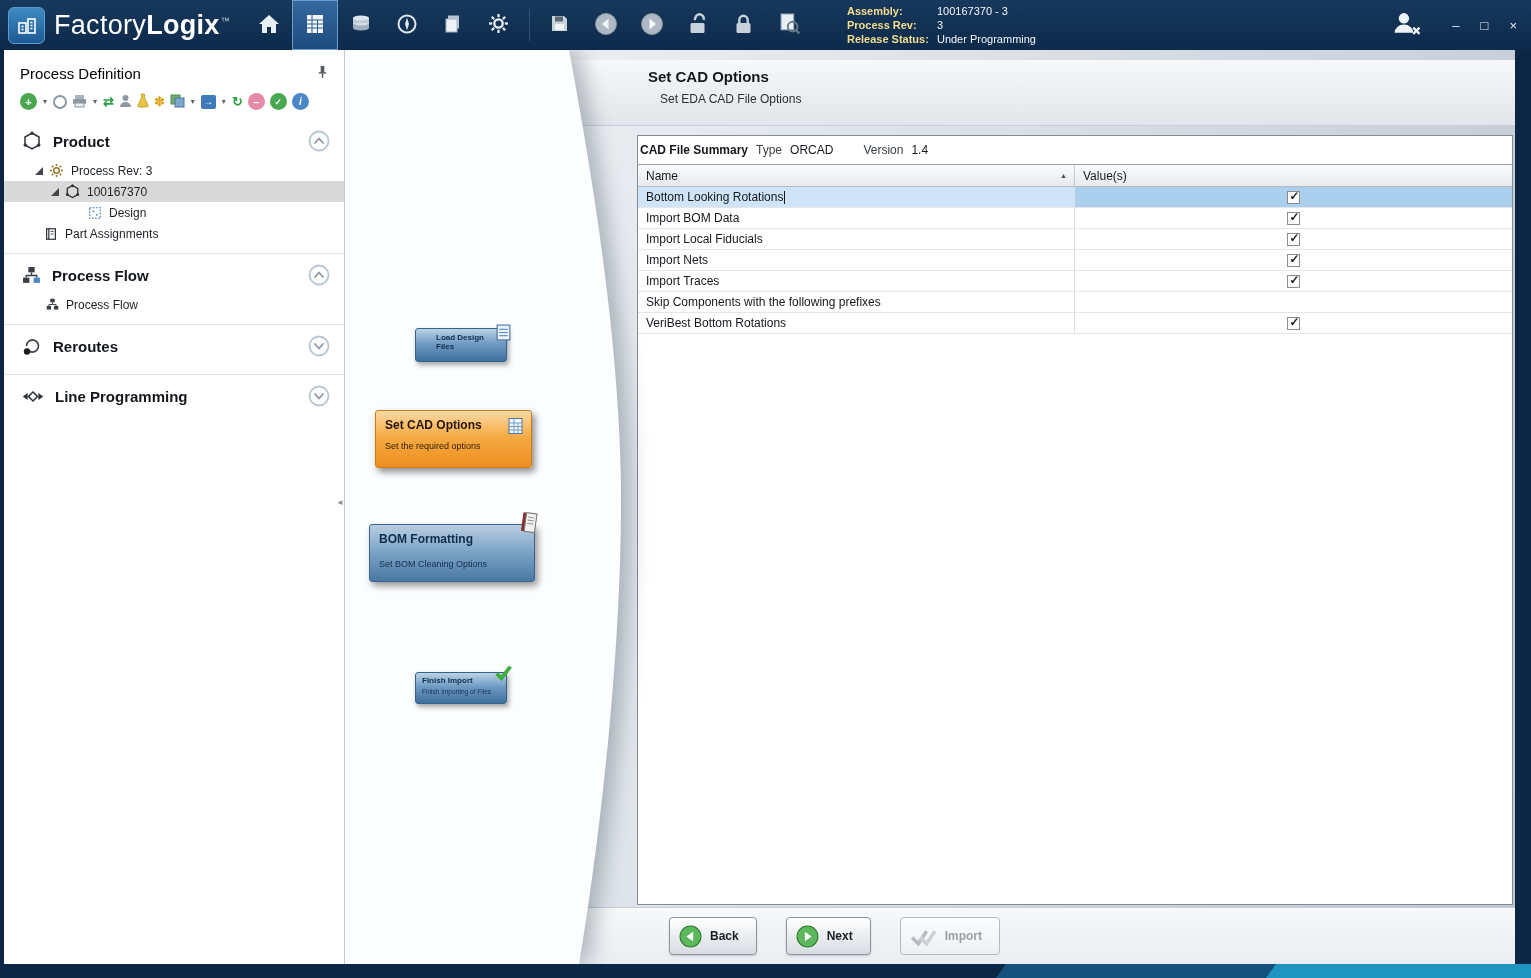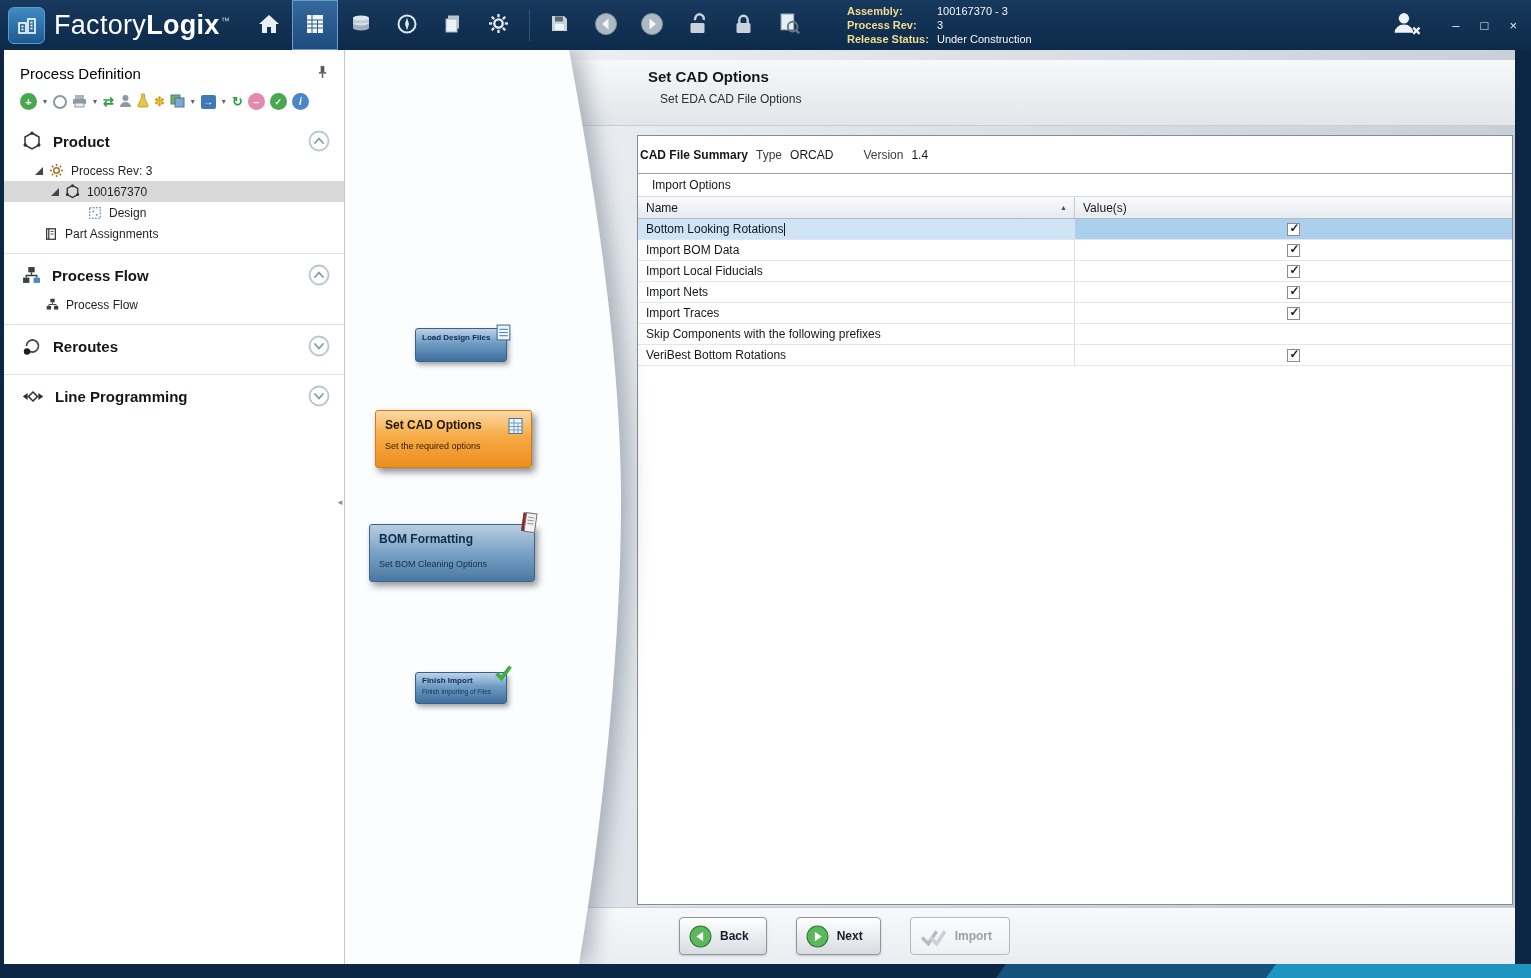--- a/index.html
+++ b/index.html
@@ -87,58 +87,58 @@
   .ra-band{position:absolute;left:0;top:10px;right:0;height:66px;
     background:linear-gradient(#f6f8f9,#e2e6ea);border-bottom:1px solid #c9ced4;z-index:1;}
   .ra-title{position:absolute;left:303px;top:18px;font-size:15px;font-weight:700;z-index:2;}
   .ra-sub{position:absolute;left:315px;top:42px;font-size:12px;color:#2a2f35;z-index:2;}
   .curve{position:absolute;left:0;top:0;z-index:3;filter:drop-shadow(10px 0 10px rgba(80,90,105,.38));}
 
   
   .card{position:absolute;z-index:4;border-radius:3px;cursor:pointer;}
   .card .ct{font-weight:700;}
   .card-ic{position:absolute;display:inline-flex;}
-  .card-load{left:70px;top:278px;width:92px;height:34px;padding:4px 6px;
+  .card-load{left:70px;top:278px;width:92px;height:34px;padding:4px 20px;
     background:linear-gradient(#bcd2e6,#6f9cc4 45%,#3f6f9e);border:1px solid #35618c;box-shadow:2px 3px 5px rgba(0,0,0,.35);}
   .card-load .ct{font-size:8px;color:#0e2c4e;}
   .card-cad{left:30px;top:360px;width:157px;height:58px;padding:7px 9px;
     background:linear-gradient(#fbd9a5,#f6ab45 45%,#ee8d1f);border:1px solid #cf7a16;box-shadow:3px 4px 7px rgba(0,0,0,.45);}
   .card-cad .ct{font-size:12px;color:#241500;}
   .card-cad .cs{font-size:9px;color:#33210a;margin-top:9px;}
   .card-bom{left:24px;top:474px;width:166px;height:58px;padding:7px 9px;
     background:linear-gradient(#b9cee1,#7fa6c8 45%,#4a78a3);border:1px solid #3c6690;box-shadow:3px 4px 7px rgba(0,0,0,.4);}
   .card-bom .ct{font-size:12px;color:#0e2c4e;}
   .card-bom .cs{font-size:9px;color:#102f4f;margin-top:13px;}
   .card-finish{left:70px;top:622px;width:92px;height:32px;padding:3px 6px;
     background:linear-gradient(#bcd2e6,#6f9cc4 45%,#3f6f9e);border:1px solid #35618c;box-shadow:2px 3px 5px rgba(0,0,0,.35);}
   .card-finish .ct{font-size:8px;color:#0e2c4e;}
   .card-finish .cs{font-size:6.5px;color:#14324f;margin-top:3px;}
 
   
   .panel{position:absolute;left:292px;top:85px;width:876px;height:770px;background:#fff;border:1px solid #858b92;z-index:2;}
-  .sumbar{height:38px;display:flex;align-items:center;border-bottom:1px solid #9aa0a8;font-size:12px;padding:0 6px 0 2px;}
+  .sumbar{height:29px;display:flex;align-items:center;border-bottom:1px solid #9aa0a8;font-size:12px;padding:0 6px 0 2px;}
   .s-lbl{font-weight:700;margin-right:8px;}
   .s-k{color:#3a4046;margin-right:8px;}
   .s-v{margin-right:30px;}
   .section-row{height:23px;line-height:23px;padding-left:14px;font-size:12px;border-bottom:1px solid #d6dade;}
   .thead{display:flex;height:22px;background:linear-gradient(#fafbfc,#e7eaee);border-bottom:1px solid #b5bac0;font-size:12px;}
   .th-name{width:437px;padding-left:8px;display:flex;align-items:center;border-right:1px solid #c5cacf;cursor:pointer;}
   .sort-arrow{margin-left:auto;margin-right:7px;font-size:7px;color:#4a4f55;}
   .th-val{flex:1;padding-left:8px;display:flex;align-items:center;cursor:pointer;}
   .trow{display:flex;height:21px;border-bottom:1px solid #e3e6ea;font-size:12px;cursor:default;}
   .namecell{width:437px;padding-left:8px;display:flex;align-items:center;border-right:1px solid #dde0e4;}
   .valcell{flex:1;display:flex;align-items:center;justify-content:center;}
   .trow.selected .namecell{background:#cfe4f7;}
   .trow.selected .valcell{background:#abd0ee;}
   .cbx{width:13px;height:13px;border:1px solid #8c8c8c;background:#fdfdfd;position:relative;display:inline-block;cursor:pointer;}
   .cbx.checked::after{content:"✓";position:absolute;left:-1px;top:-3px;width:15px;text-align:center;font-size:12px;font-weight:700;color:#1c1c1c;}
   .caret{display:inline-block;width:1px;height:13px;background:#1a1a1a;margin-left:1px;}
 
   
-  .footerbar{position:absolute;left:16px;right:0;bottom:0;height:57px;
+  .footerbar{position:absolute;left:6px;right:0;bottom:0;height:57px;
     background:linear-gradient(#f7f9fa,#e9edf1);border-top:1px solid #c7ccd2;z-index:2;
     display:flex;align-items:center;padding-left:318px;gap:29px;}
   .btn{display:inline-flex;align-items:center;gap:8px;height:38px;padding:0 17px 0 9px;
     border:1px solid #8f959c;border-radius:4px;
     background:linear-gradient(#ffffff,#eceff2 45%,#d8dce1);
     font-size:12px;font-weight:700;color:#1a1e24;box-shadow:0 1px 2px rgba(0,0,0,.18);cursor:pointer;}
   .btn.disabled{color:#9aa0a7;background:linear-gradient(#fbfcfd,#eef0f3);border-color:#b5bac0;box-shadow:none;cursor:default;}
   .bicon{display:inline-flex;}
 
   
@@ -256,21 +256,21 @@
             <rect x="2" y="1" width="12" height="15" fill="#e8eef4" stroke="#9fb2c2"></rect>
             <circle cx="13" cy="13" r="4.6" fill="none" stroke="#6b7a88" stroke-width="1.8"></circle>
             <line x1="16.3" y1="16.3" x2="19.2" y2="19.6" stroke="#6b7a88" stroke-width="2.2"></line>
           </svg></span>
       </button>
   </nav>
 
   <div class="asm">
     <div><b>Assembly:</b><span>100167370 - 3</span></div>
     <div><b>Process Rev:</b><span>3</span></div>
-    <div><b>Release Status:</b><span>Under Construction</span></div>
+    <div><b>Release Status:</b><span>Under Programming</span></div>
   </div>
 
   <div class="right-cluster">
     <span style="cursor:pointer;"><svg width="32" height="27" viewBox="0 0 30 26">
           <circle cx="13" cy="8" r="5" fill="#eef3f8"></circle>
           <path d="M4 22 a9 8 0 0 1 18 0 Z" fill="#eef3f8"></path>
           <g stroke="#eef3f8" stroke-width="2.2">
             <line x1="22" y1="17" x2="28" y2="23"></line>
             <line x1="28" y1="17" x2="22" y2="23"></line>
           </g>
@@ -540,21 +540,20 @@
     </div>
 
     <div class="panel">
       <div class="sumbar">
         <span class="s-lbl">CAD File Summary</span>
         <span class="s-k">Type</span>
         <span class="s-v">ORCAD</span>
         <span class="s-k">Version</span>
         <span class="s-v">1.4</span>
       </div>
-      <div class="section-row">Import Options</div>
       <div class="thead">
         <div class="th-name">
           <span>Name</span>
           <span class="sort-arrow">▲</span>
         </div>
         <div class="th-val">
           <span>Value(s)</span>
         </div>
       </div>
       <div>

